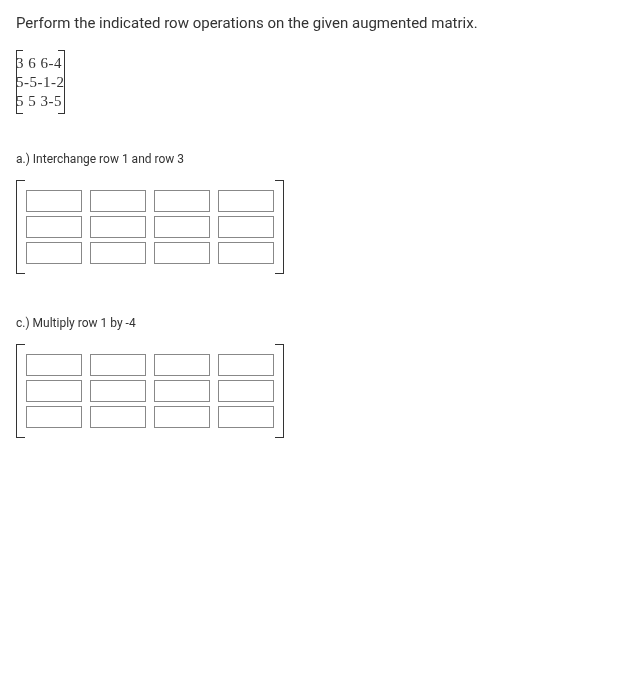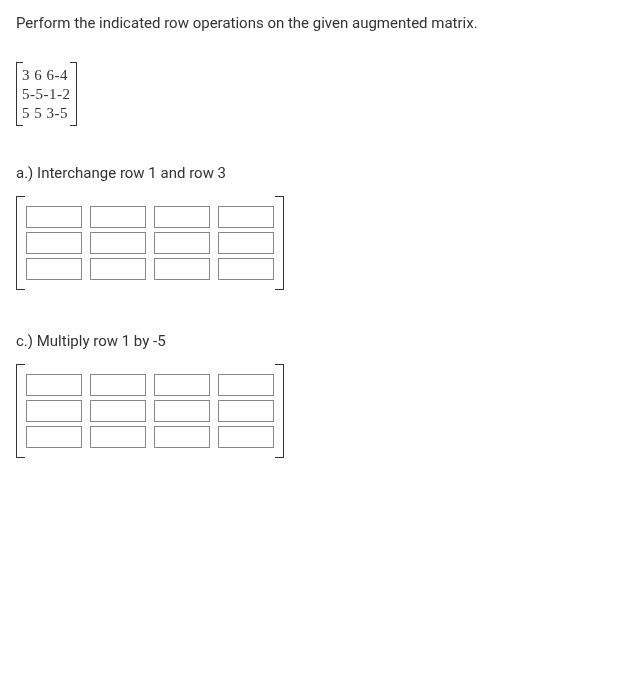--- a/index.html
+++ b/index.html
@@ -5,44 +5,44 @@
   * { box-sizing: border-box; }
   body {
     font-family: -apple-system, BlinkMacSystemFont, "Segoe UI", Roboto, Helvetica, Arial, sans-serif;
     font-size: 15px;
     color: #333;
     margin: 0;
     padding: 14px 16px;
     width: 633px;
     background: #fff;
   }
-  .instruction { margin-bottom: 30px; font-size: 15px; color: #333; }
+  .instruction { margin-bottom: 18px; font-size: 15px; color: #333; }
   .given-matrix {
     display: inline-block;
     position: relative;
-    padding: 4px 6px;
+    padding: 4px 0;
     margin-bottom: 28px;
     font-family: "Times New Roman", serif;
     font-size: 15px;
     line-height: 1.25;
     letter-spacing: 0.5px;
   }
   .given-matrix::before, .given-matrix::after {
     content: "";
     position: absolute;
     top: 0; bottom: 0;
     width: 6px;
     border-top: 1.5px solid #333;
     border-bottom: 1.5px solid #333;
   }
   .given-matrix::before { left: 0; border-left: 1.5px solid #333; }
   .given-matrix::after  { right: 0; border-right: 1.5px solid #333; }
   .given-row { white-space: nowrap; }
   .part { margin-top: 10px; margin-bottom: 12px; }
-  .part-label { font-size: 15px; color: #333; margin-bottom: 14px; }
+  .part-label { font-size: 12px; color: #333; margin-bottom: 14px; }
   .answer-matrix {
     display: inline-block;
     position: relative;
     padding: 6px 10px;
     margin-bottom: 30px;
   }
   .answer-matrix::before, .answer-matrix::after {
     content: "";
     position: absolute;
     top: 0; bottom: 0;
@@ -85,21 +85,21 @@
           <input type="text" class="cell-input" style="">
           <input type="text" class="cell-input" style="">
           <input type="text" class="cell-input" style="">
           <input type="text" class="cell-input" style="">
         </div><div class="answer-row">
           <input type="text" class="cell-input" style="">
           <input type="text" class="cell-input" style="">
           <input type="text" class="cell-input" style="">
           <input type="text" class="cell-input" style="">
         </div></div></div>
-    <div class="part"><div class="part-label">c.) Multiply row 1 by -5</div><div class="answer-matrix"><div class="answer-row">
+    <div class="part"><div class="part-label">c.) Multiply row 1 by -4</div><div class="answer-matrix"><div class="answer-row">
           <input type="text" class="cell-input" style="">
           <input type="text" class="cell-input" style="">
           <input type="text" class="cell-input" style="">
           <input type="text" class="cell-input" style="">
         </div><div class="answer-row">
           <input type="text" class="cell-input" style="">
           <input type="text" class="cell-input" style="">
           <input type="text" class="cell-input" style="">
           <input type="text" class="cell-input" style="">
         </div><div class="answer-row">

